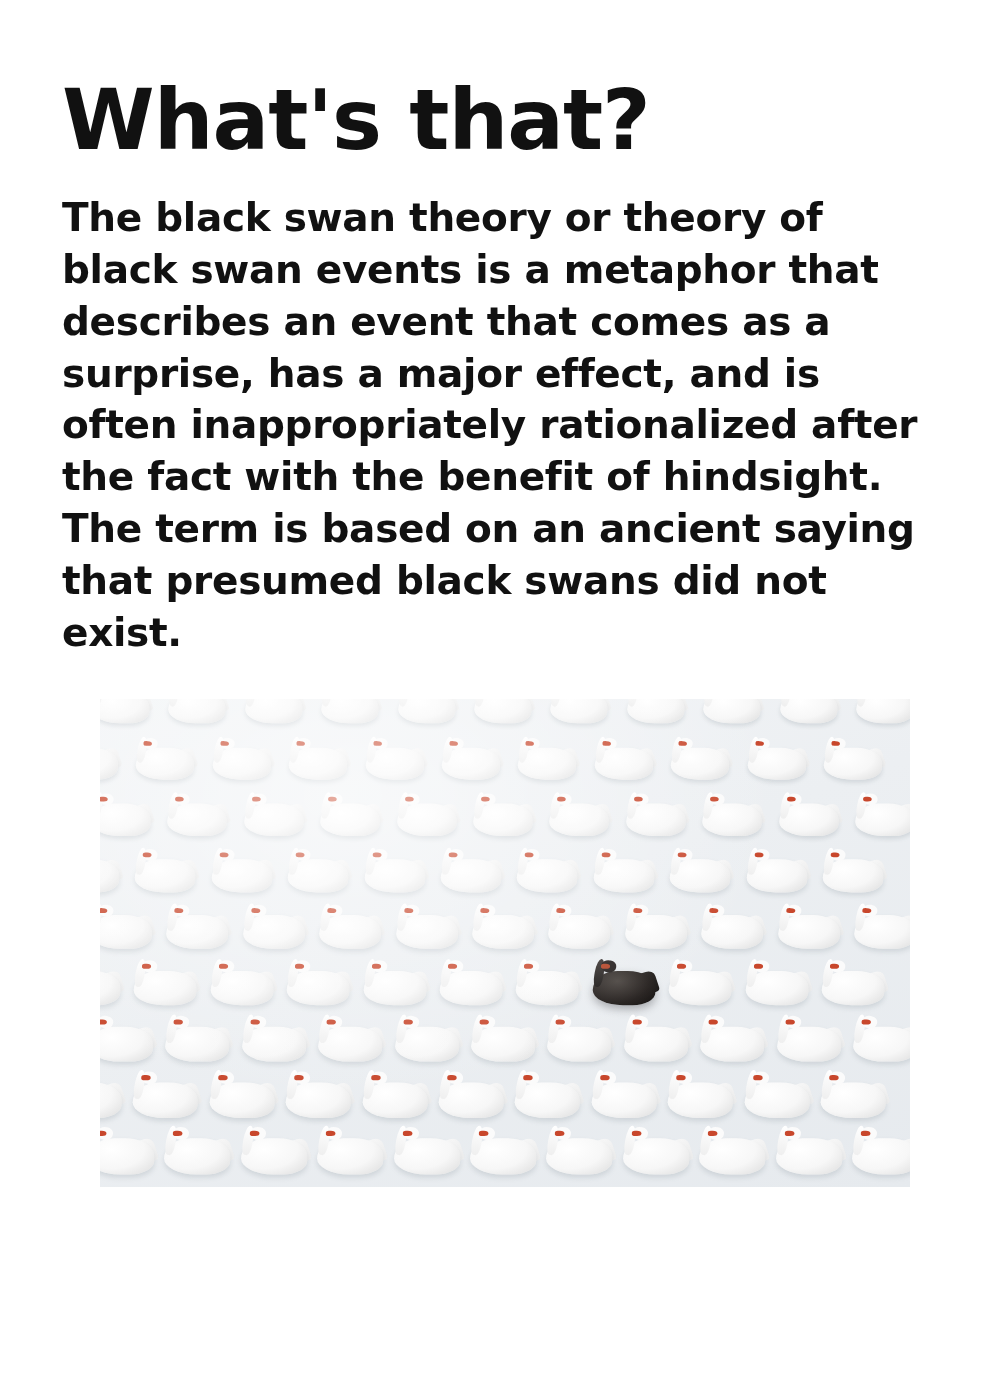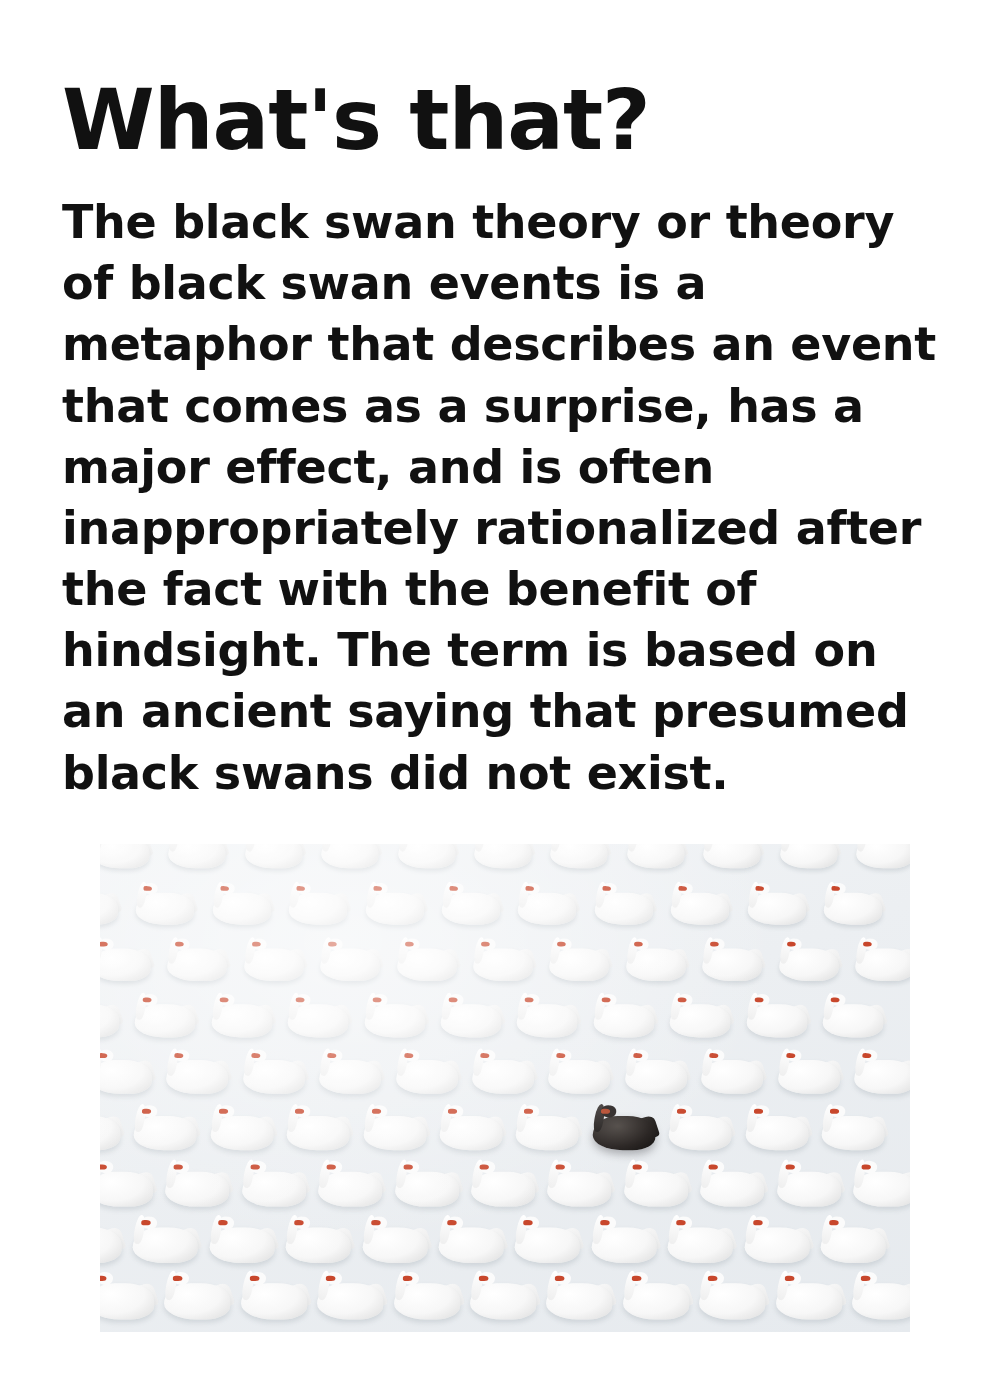--- a/index.html
+++ b/index.html
@@ -27,21 +27,21 @@
     font-weight: 700;
     font-size: 84px;
     line-height: 1.0;
     letter-spacing: -1px;
     margin: 18px 0 30px 0;
     color: #111111;
   }
   .body-text {
     font-family: "DejaVu Sans", sans-serif;
     font-weight: 700;
-    font-size: 46px;
+    font-size: 39px;
     line-height: 1.33;
     letter-spacing: -0.3px;
     color: #111111;
     margin: 0 0 40px 0;
     max-width: 890px;
   }
   .figure {
     margin: 38px 0 0 38px;
     width: 810px;
     height: 488px;

